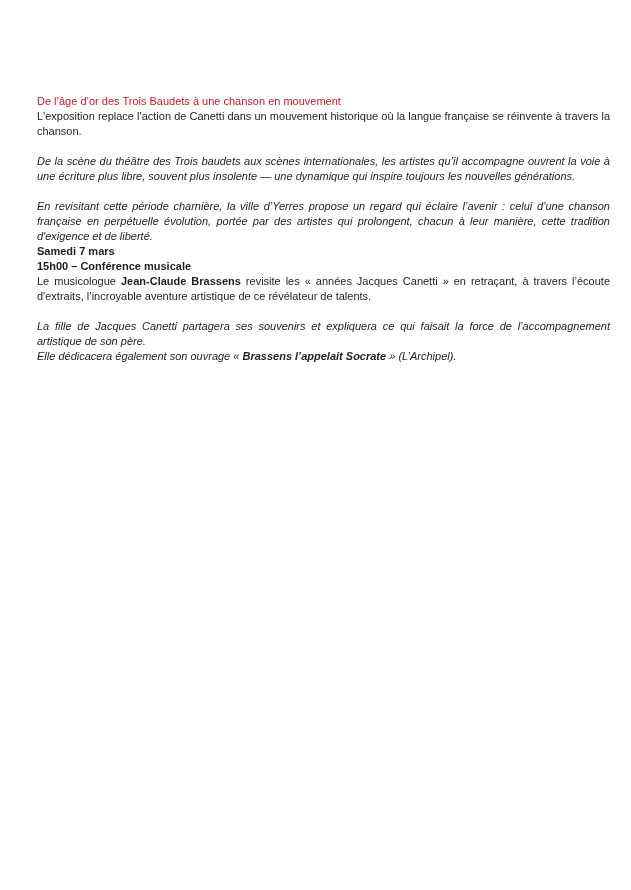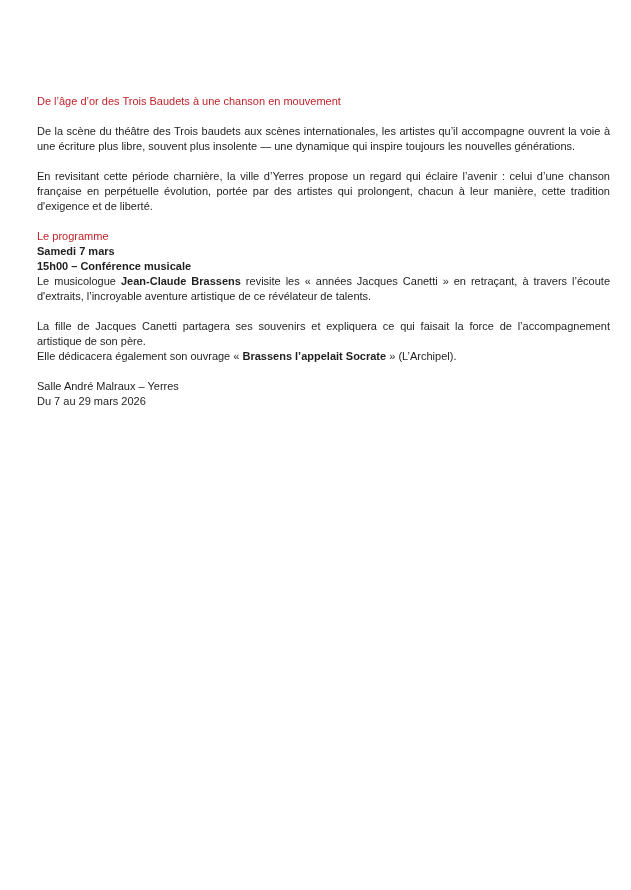--- a/index.html
+++ b/index.html
@@ -38,47 +38,44 @@
   .red {
     color: #c0222a;
     font-weight: bold;
   }
   .b {
     font-weight: bold;
     text-align: center;
   }
   .sp {
     margin-top: 15px !important;
+    font-style: italic;
   }
 </style>
 </head>
 <body>
 
 <div class="page">
   <div class="content">
 
     <h1 class="red">De l’âge d’or des Trois Baudets à une chanson en mouvement</h1>
 
+    <p class="just">L'exposition replace l'action de Canetti dans un mouvement historique où la langue française se réinvente à travers la chanson.</p>
 
     <p class="just sp">De la scène du théâtre des Trois baudets aux scènes internationales, les artistes qu’il accompagne ouvrent la voie à une écriture plus libre, souvent plus insolente — une dynamique qui inspire toujours les nouvelles générations.</p>
 
     <p class="just sp">En revisitant cette période charnière, la ville d’Yerres propose un regard qui éclaire l’avenir : celui d’une chanson française en perpétuelle évolution, portée par des artistes qui prolongent, chacun à leur manière, cette tradition d'exigence et de liberté.</p>
 
-    <h2 class="red sp">Le programme</h2>
 
     <div>
       <p><span class="b">Samedi 7 mars</span></p>
       <p><span class="b">15h00 – Conférence musicale</span></p>
       <p class="just"><span>Le musicologue </span><span class="b">Jean-Claude Brassens</span><span> revisite les « années Jacques Canetti » en retraçant, à travers l’écoute d'extraits, l’incroyable aventure artistique de ce révélateur de talents.</span></p>
     </div>
 
     <div class="sp">
       <p class="just"><span>La fille de Jacques Canetti partagera ses souvenirs et expliquera ce qui faisait la force de l’accompagnement artistique de son père.</span></p>
       <p class="just"><span>Elle dédicacera également son ouvrage « </span><span class="b">Brassens l’appelait Socrate</span><span> » (L’Archipel).</span></p>
     </div>
 
-    <div class="sp">
-      <p>Salle André Malraux – Yerres</p>
-      <p>Du 7 au 29 mars 2026</p>
-    </div>
 
   </div>
 </div>
 
 </body></html>

